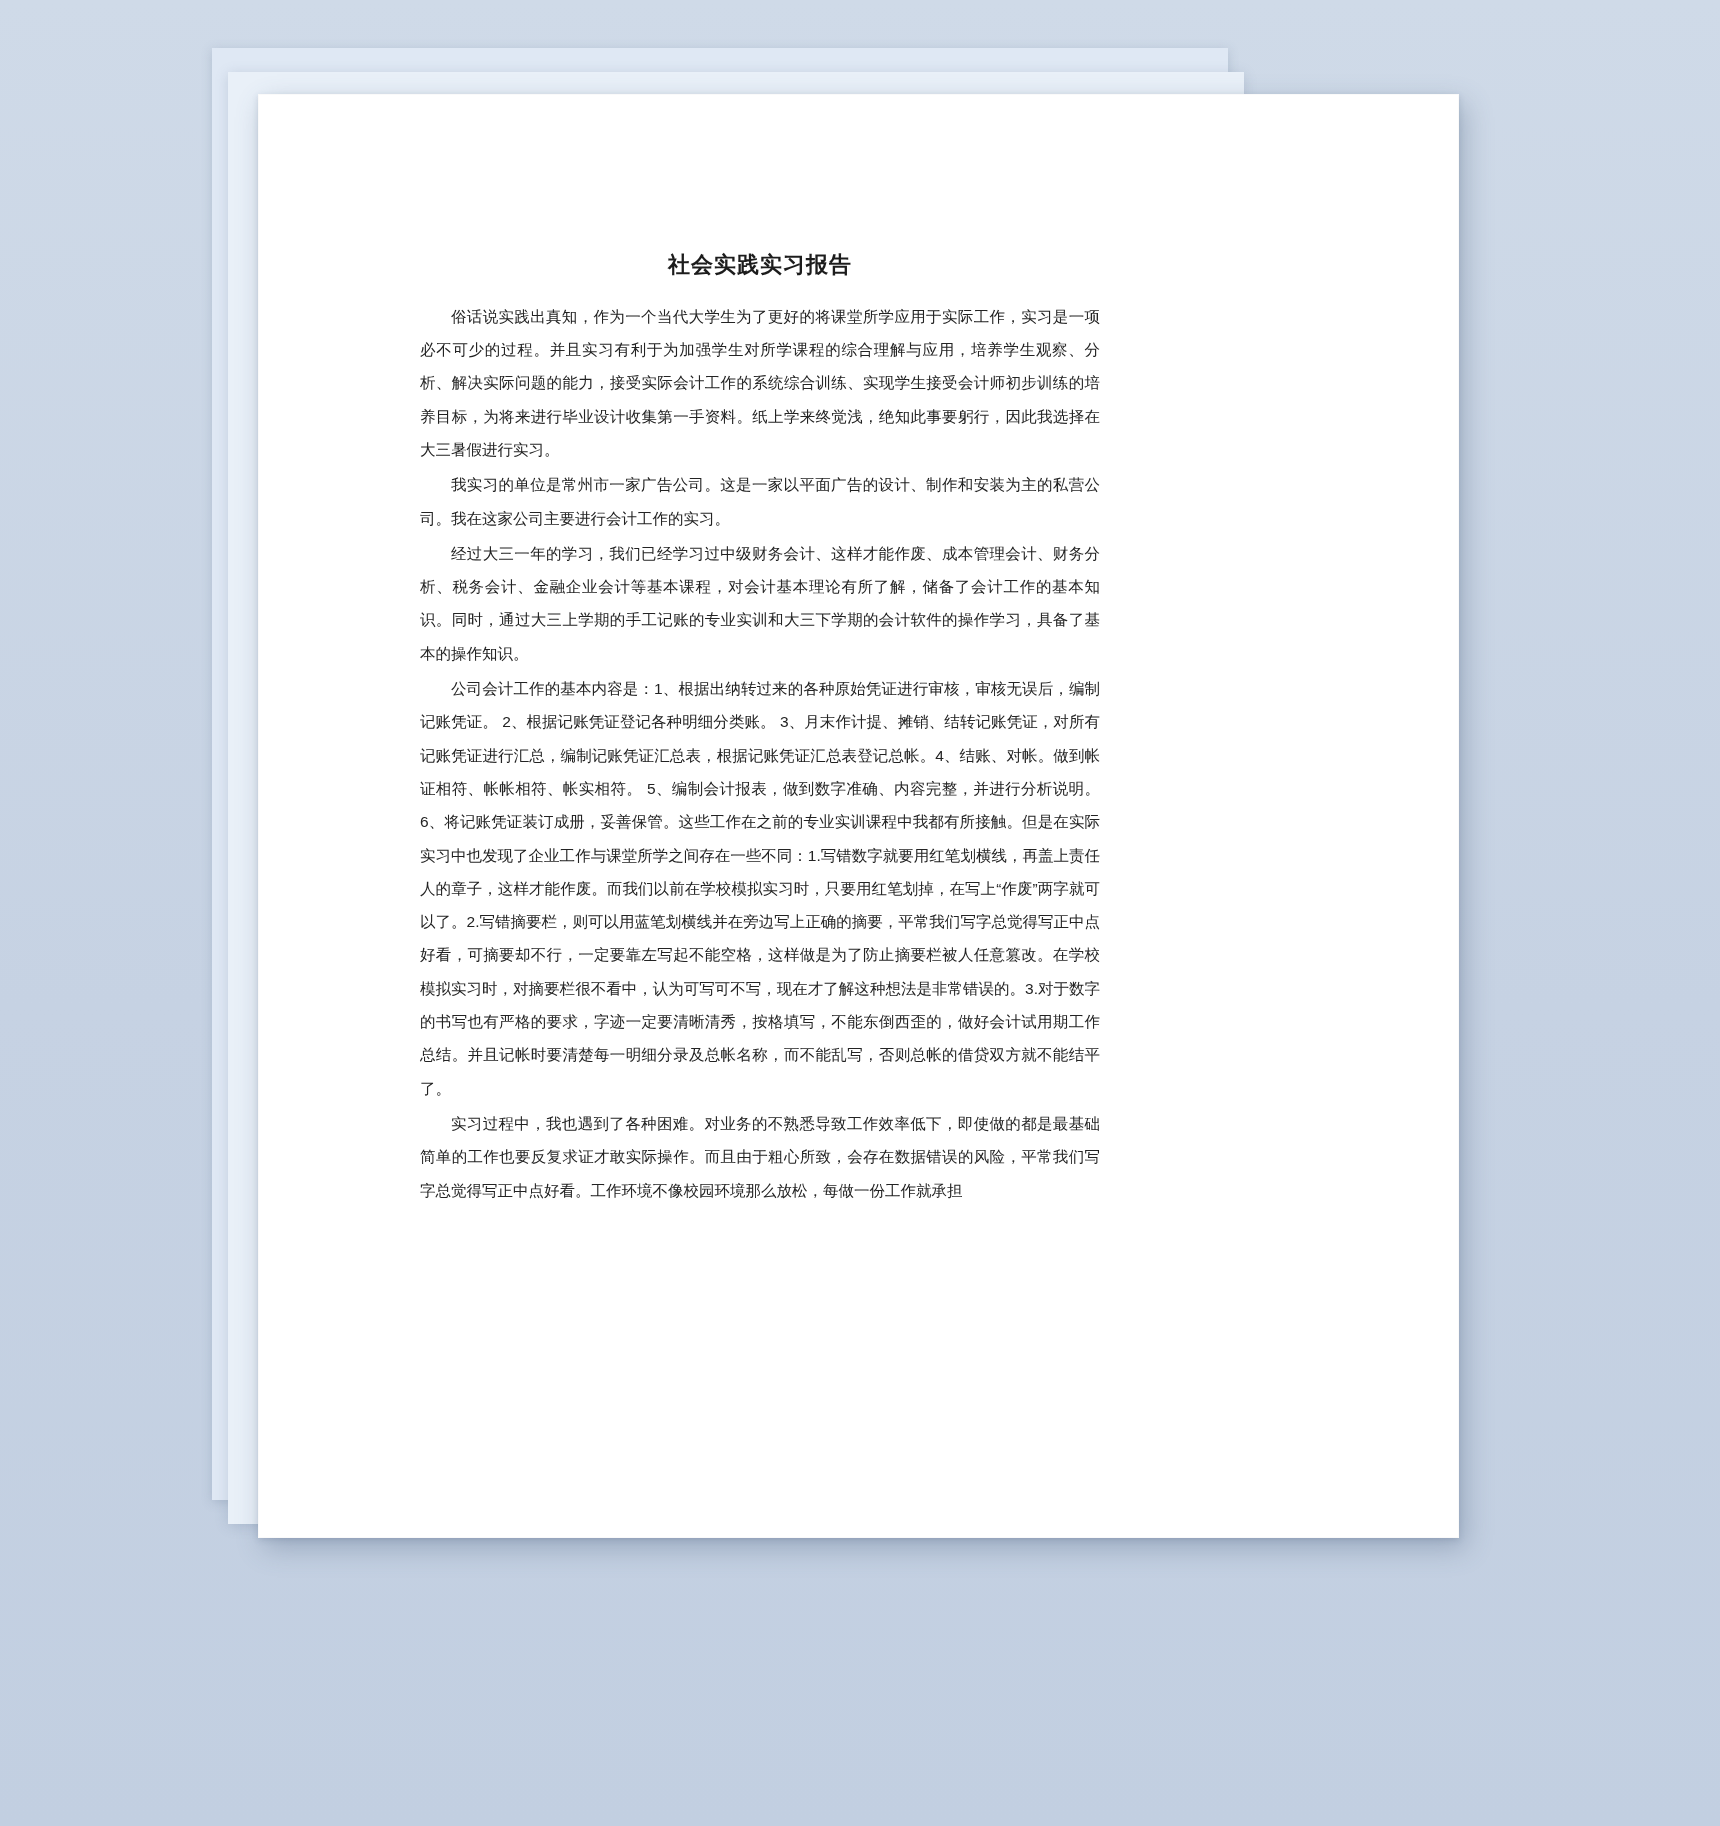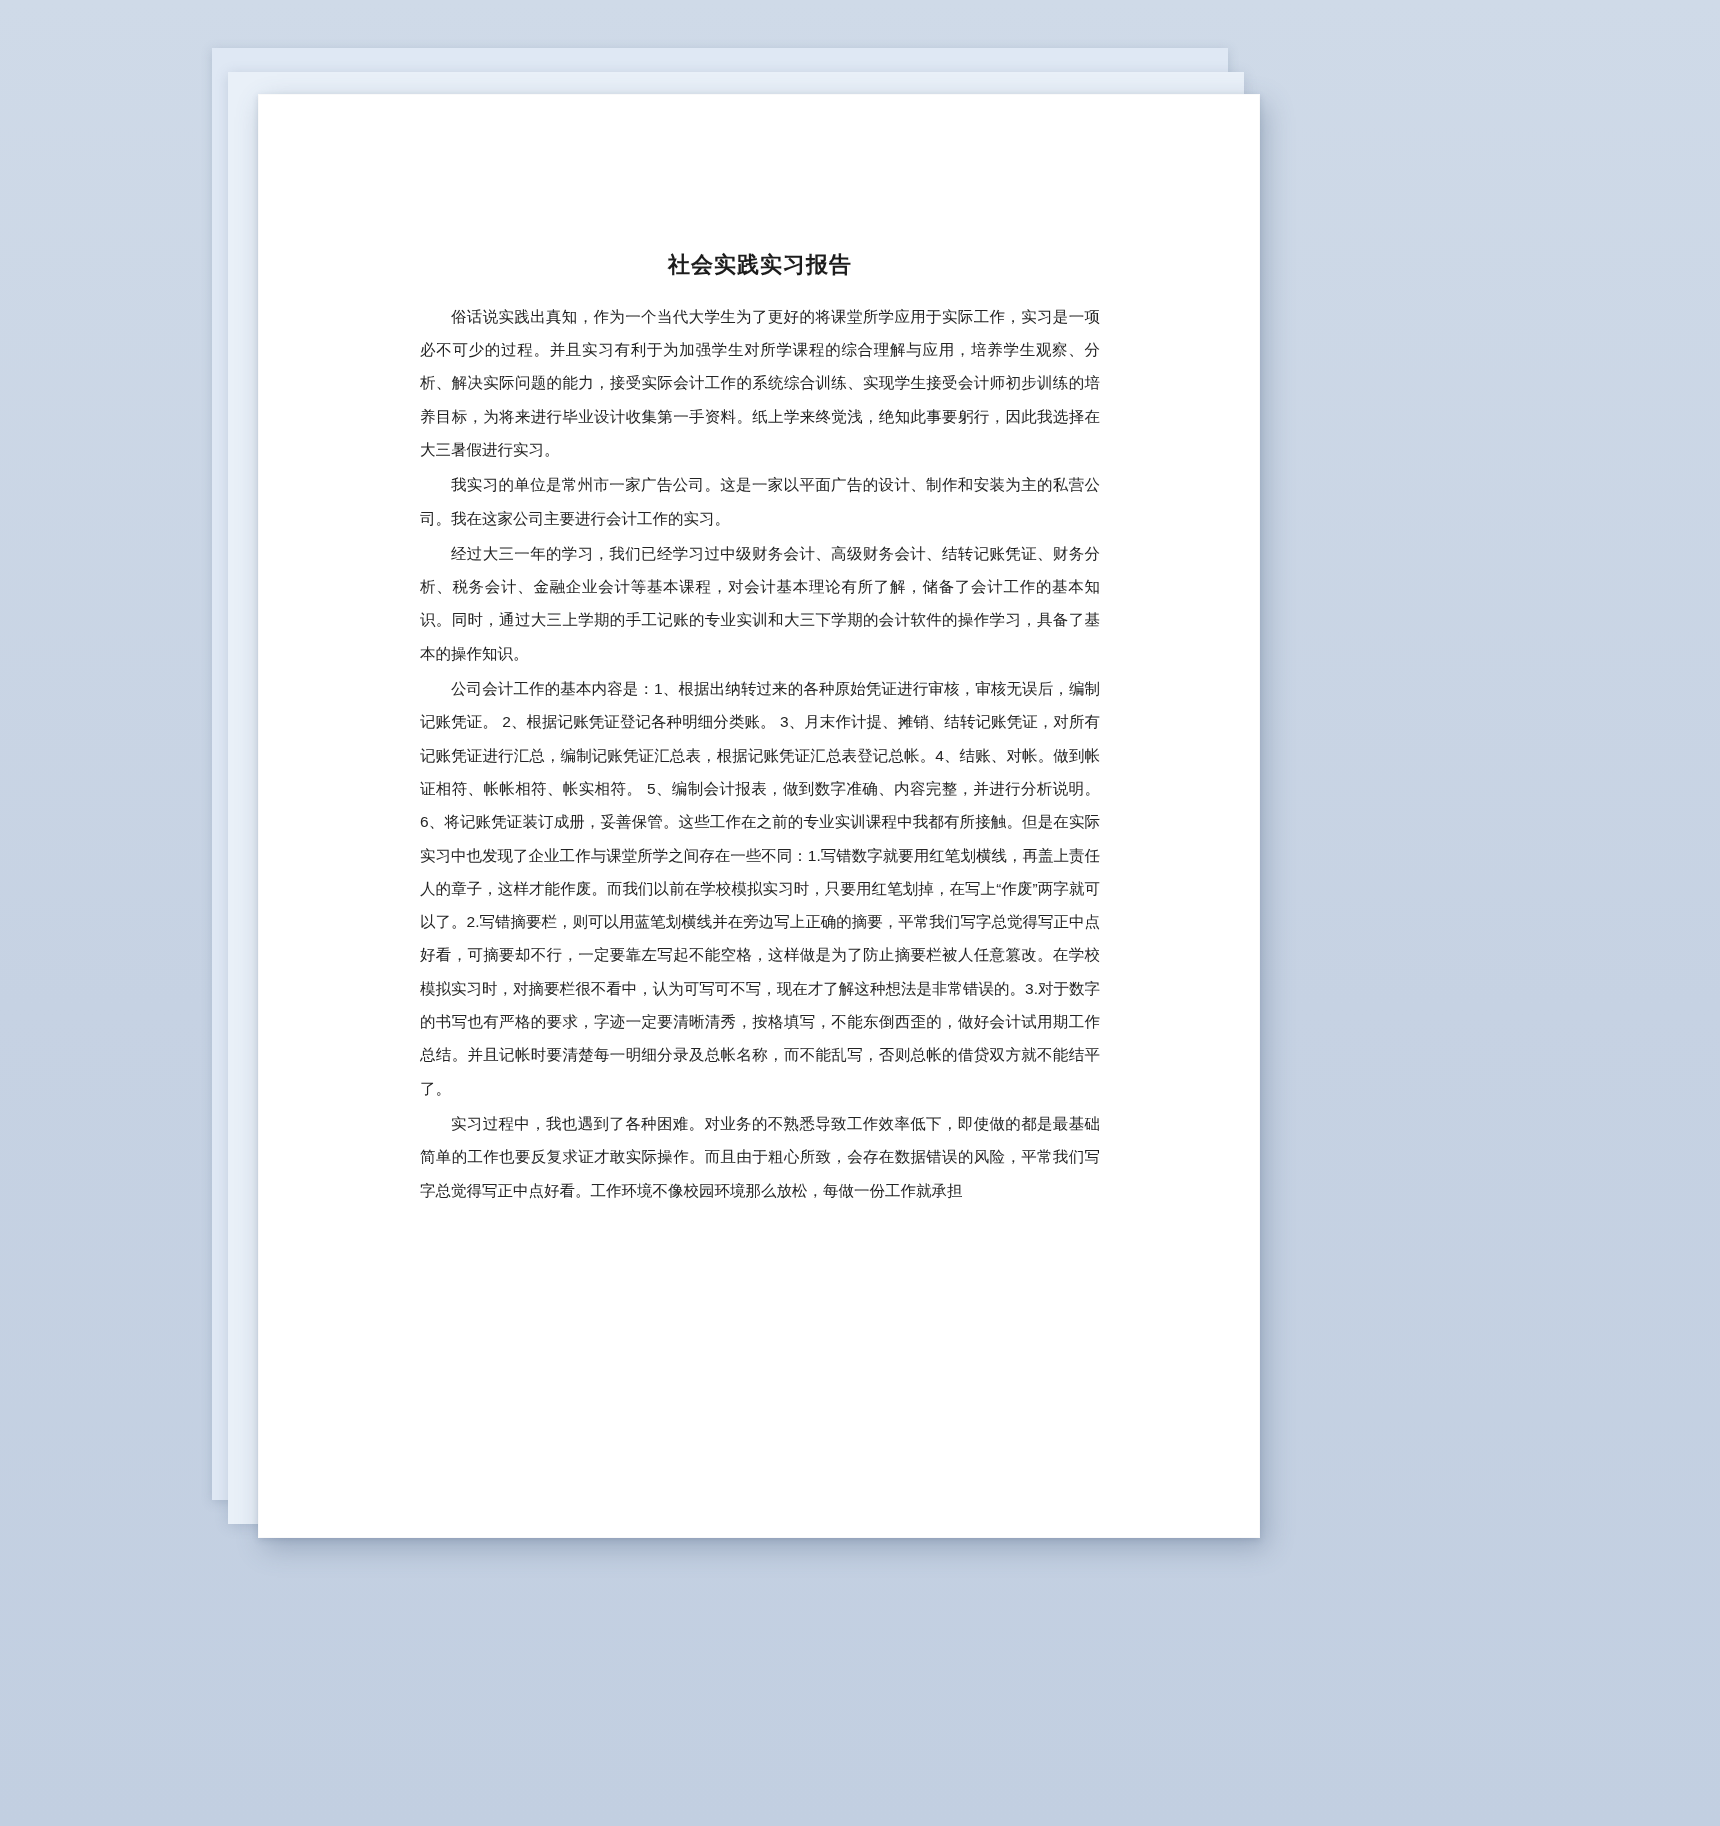--- a/index.html
+++ b/index.html
@@ -39,21 +39,21 @@
     width: 1016px;
     height: 1452px;
     background: #e9f0f8;
     box-shadow: 0 2px 12px rgba(90,110,140,0.22);
   }
 
   .sheet-front {
     position: absolute;
     left: 258px;
     top: 94px;
-    width: 1002px;
+    width: 1201px;
     height: 1444px;
     background: #ffffff;
     box-shadow: 6px 10px 26px rgba(70,90,120,0.33),
                 0 2px 6px rgba(70,90,120,0.18);
   }
 
   .page-inner {
     position: absolute;
     left: 162px;
     top: 155px;
@@ -102,21 +102,21 @@
 
   <div class="sheet-front">
     <div class="page-inner">
 
       <h1 class="doc-title">社会实践实习报告</h1>
 
       <p class="doc-para">俗话说实践出真知，作为一个当代大学生为了更好的将课堂所学应用于实际工作，实习是一项必不可少的过程。并且实习有利于为加强学生对所学课程的综合理解与应用，培养学生观察、分析、解决实际问题的能力，接受实际会计工作的系统综合训练、实现学生接受会计师初步训练的培养目标，为将来进行毕业设计收集第一手资料。纸上学来终觉浅，绝知此事要躬行，因此我选择在大三暑假进行实习。</p>
 
       <p class="doc-para">我实习的单位是常州市一家广告公司。这是一家以平面广告的设计、制作和安装为主的私营公司。我在这家公司主要进行会计工作的实习。</p>
 
-      <p class="doc-para">经过大三一年的学习，我们已经学习过中级财务会计、高级财务会计、结转记账凭证、财务分析、税务会计、金融企业会计等基本课程，对会计基本理论有所了解，储备了会计工作的基本知识。同时，通过大三上学期的手工记账的专业实训和大三下学期的会计软件的操作学习，具备了基本的操作知识。</p>
+      <p class="doc-para">经过大三一年的学习，我们已经学习过中级财务会计、这样才能作废、成本管理会计、财务分析、税务会计、金融企业会计等基本课程，对会计基本理论有所了解，储备了会计工作的基本知识。同时，通过大三上学期的手工记账的专业实训和大三下学期的会计软件的操作学习，具备了基本的操作知识。</p>
 
       <p class="doc-para">公司会计工作的基本内容是：1、根据出纳转过来的各种原始凭证进行审核，审核无误后，编制记账凭证。 2、根据记账凭证登记各种明细分类账。 3、月末作计提、摊销、结转记账凭证，对所有记账凭证进行汇总，编制记账凭证汇总表，根据记账凭证汇总表登记总帐。4、结账、对帐。做到帐证相符、帐帐相符、帐实相符。 5、编制会计报表，做到数字准确、内容完整，并进行分析说明。 6、将记账凭证装订成册，妥善保管。这些工作在之前的专业实训课程中我都有所接触。但是在实际实习中也发现了企业工作与课堂所学之间存在一些不同：1.写错数字就要用红笔划横线，再盖上责任人的章子，这样才能作废。而我们以前在学校模拟实习时，只要用红笔划掉，在写上“作废”两字就可以了。2.写错摘要栏，则可以用蓝笔划横线并在旁边写上正确的摘要，平常我们写字总觉得写正中点好看，可摘要却不行，一定要靠左写起不能空格，这样做是为了防止摘要栏被人任意篡改。在学校模拟实习时，对摘要栏很不看中，认为可写可不写，现在才了解这种想法是非常错误的。3.对于数字的书写也有严格的要求，字迹一定要清晰清秀，按格填写，不能东倒西歪的，做好会计试用期工作总结。并且记帐时要清楚每一明细分录及总帐名称，而不能乱写，否则总帐的借贷双方就不能结平了。</p>
 
       <p class="doc-para">实习过程中，我也遇到了各种困难。对业务的不熟悉导致工作效率低下，即使做的都是最基础简单的工作也要反复求证才敢实际操作。而且由于粗心所致，会存在数据错误的风险，平常我们写字总觉得写正中点好看。工作环境不像校园环境那么放松，每做一份工作就承担</p>
 
     </div>
   </div>
 
 </div>
 

